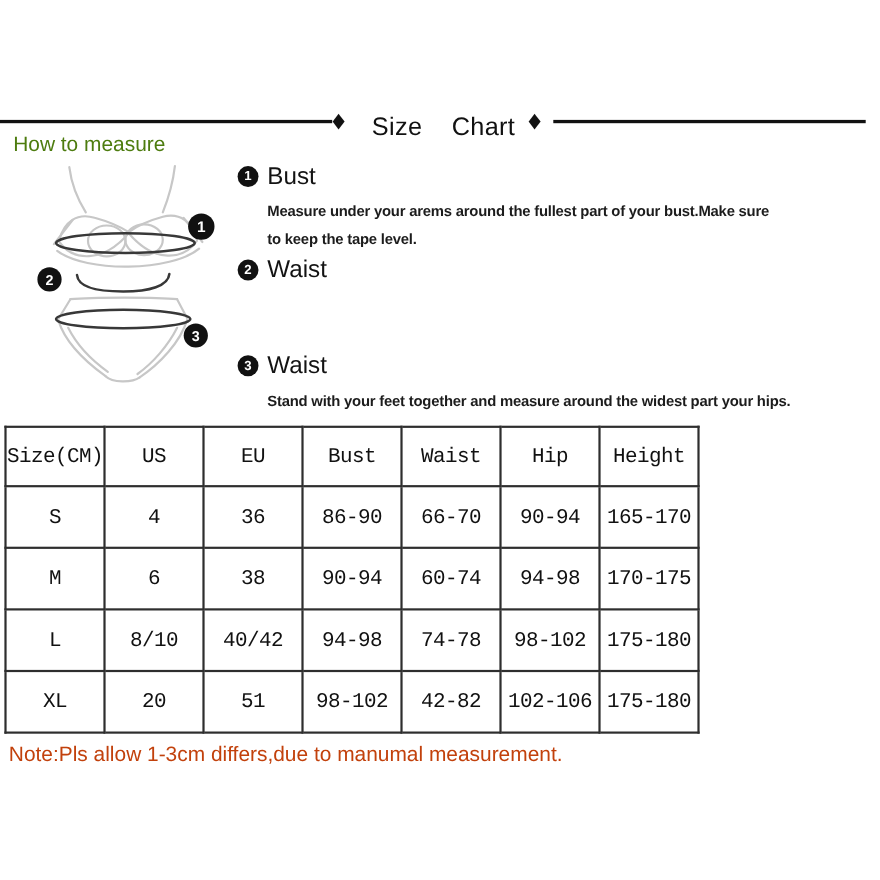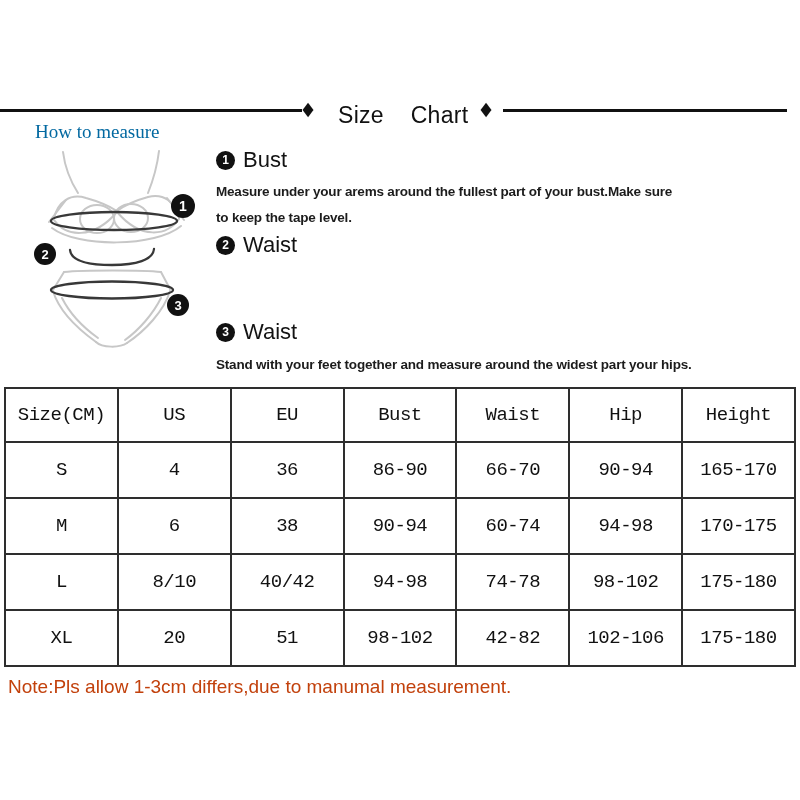--- a/index.html
+++ b/index.html
@@ -8,36 +8,36 @@
   
   .rule{position:absolute;height:3px;background:#111;}
   .rule-left{left:0;top:109px;width:302px;}
   .rule-right{left:503px;top:109px;width:284px;}
   .diamond{position:absolute;top:96px;font-size:18px;color:#111;transform:scale(.8,1.05);line-height:26px;}
   .diamond-left{left:301px;}
   .diamond-right{left:479px;}
   .page-title{position:absolute;left:338px;top:102px;font-size:23px;font-weight:500;
               letter-spacing:.3px;word-spacing:20px;color:#111;}
   
-  .htm-heading{position:absolute;left:35px;top:121px;font-size:19px;font-weight:500;color:#0369a1;font-family:Liberation Serif, serif;}
+  .htm-heading{position:absolute;left:12px;top:121px;font-size:19px;font-weight:500;color:#4d7c0f;}
   .figure{position:absolute;left:18px;top:142px;}
   
   .step{position:absolute;left:216px;width:580px;}
   .step-head{display:flex;align-items:center;height:28px;}
   .badge{width:19px;height:19px;border-radius:50%;background:#111;color:#fff;
          font-size:12px;font-weight:bold;line-height:19px;text-align:center;flex:none;}
   .step-label{margin-left:8px;font-size:22px;font-weight:500;color:#131313;}
-  .step-desc{}
+  .step-desc{margin-left:27px;}
   .desc-line{font-size:13.5px;font-weight:600;letter-spacing:-.2px;line-height:25.5px;
              white-space:nowrap;color:#1c1c1c;}
   #step-1{top:146px;} #step-1 .step-desc{margin-top:5px;}
   #step-2{top:231px;} #step-2 .step-desc{margin-top:1px;}
   #step-3{top:318px;} #step-3 .step-desc{margin-top:6px;}
   
-  .size-table{position:absolute;left:4px;top:387px;width:792px;border-collapse:collapse;
+  .size-table{position:absolute;left:4px;top:387px;width:632px;border-collapse:collapse;
               table-layout:fixed;font-family:"Liberation Mono",monospace;color:#111;}
   .size-table th,.size-table td{border:2px solid #2e2e2e;text-align:center;vertical-align:middle;
               font-size:19px;font-weight:400;letter-spacing:-.5px;padding:0;}
   .size-table th{height:52px;}
   .size-table td{height:54px;}
   
   .note{position:absolute;left:8px;top:676px;font-size:19px;font-weight:500;color:#c2410c;}
   
   .lt{fill:none;stroke:#c7c7c7;stroke-width:2;stroke-linecap:round;}
   .dk{fill:none;stroke:#383838;stroke-width:2.3;stroke-linecap:round;}

